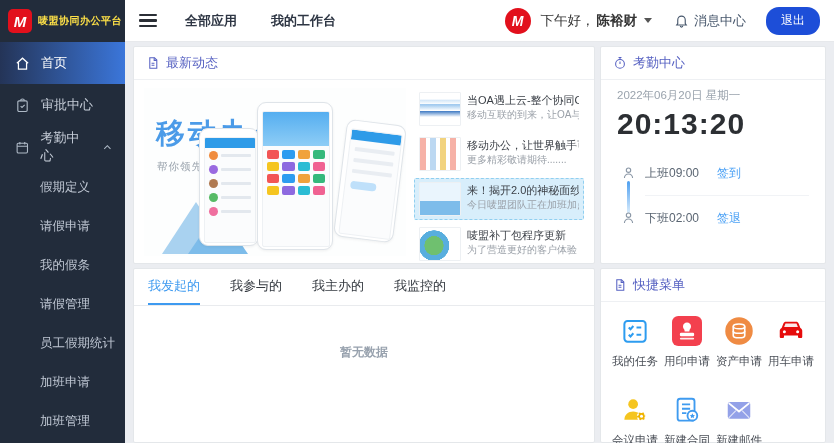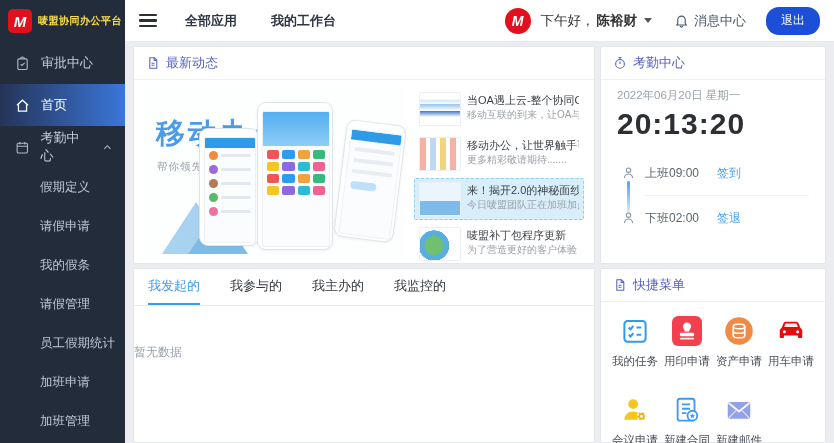--- a/index.html
+++ b/index.html
@@ -80,21 +80,21 @@
   .t3{background:linear-gradient(180deg,#eaf5fd 55%,#7dbcea 56%);}
   .t4{background:radial-gradient(circle at 35% 55%,#6fc06f 0 30%,#58aede 31% 48%,#fff 49%);}
   .ntxt{overflow:hidden;}
   .ntitle{font-size:11px;color:#3a3f46;white-space:nowrap;overflow:hidden;line-height:16px;}
   .ndesc{font-size:10px;color:#9aa0a8;white-space:nowrap;overflow:hidden;line-height:14px;}
 
   
   .tabs{display:flex;gap:30px;padding:0 14px;height:36px;border-bottom:1px solid #e9ebee;}
   .tab{font-size:13px;color:#33383f;display:flex;align-items:center;border-bottom:2px solid transparent;cursor:pointer;box-sizing:border-box;}
   .tab.active{color:#3e9af0;border-bottom-color:#3e9af0;}
-  .empty{margin-top:38px;text-align:left;font-size:12px;color:#98a2ae;}
+  .empty{margin-top:38px;text-align:center;font-size:12px;color:#98a2ae;font-weight:bold;}
 
   
   .att-body{padding:8px 16px;}
   .att-date{font-size:11.5px;color:#9aa3ad;}
   .att-time{font-size:30px;color:#2c2f33;font-weight:600;letter-spacing:1px;margin:4px 0 10px;}
   .att-rows{position:relative;margin-left:4px;padding-left:24px;}
   .att-line{position:absolute;left:6px;top:30px;width:3px;height:32px;border-radius:2px;background:linear-gradient(#4d9ff0,#d9ecfc);}
   .att-row{position:relative;height:44px;display:flex;align-items:center;}
   .att-row.first{border-bottom:1px solid #f1f3f6;}
   .att-person{position:absolute;left:-24px;top:14px;}
@@ -138,34 +138,34 @@
             <path d="M6 17v-6a6 6 0 0 1 12 0v6l1.6 2.2H4.4z"></path>
             <path d="M10 20.5a2 2 0 0 0 4 0"></path>
           </svg>
         <span>消息中心</span>
       </div>
       <button class="logout">退出</button>
     </div>
   </div>
 
   <div class="sidebar">
+    <div class="mitem active">
+      <svg width="15" height="15" viewBox="0 0 24 24" fill="none" stroke="#fff" stroke-width="2">
+          <path d="M3 11.5 12 3.5l9 8"></path>
+          <path d="M5.5 10v11h13V10"></path>
+        </svg>
+      <span>首页</span>
+    </div>
     <div class="mitem">
       <svg width="15" height="15" viewBox="0 0 24 24" fill="none" stroke="#aeb9c6" stroke-width="1.8">
           <rect x="4.5" y="4.5" width="15" height="17" rx="2"></rect>
           <path d="M9 4.5a3 3 0 0 1 6 0"></path>
           <path d="M9 13l2.2 2.2L15.5 11"></path>
         </svg>
       <span>审批中心</span>
-    </div>
-    <div class="mitem active">
-      <svg width="15" height="15" viewBox="0 0 24 24" fill="none" stroke="#fff" stroke-width="2">
-          <path d="M3 11.5 12 3.5l9 8"></path>
-          <path d="M5.5 10v11h13V10"></path>
-        </svg>
-      <span>首页</span>
     </div>
     <div class="mitem">
       <svg width="15" height="15" viewBox="0 0 24 24" fill="none" stroke="#aeb9c6" stroke-width="1.8">
           <rect x="3.5" y="5" width="17" height="16" rx="2"></rect>
           <path d="M8 3v4M16 3v4M3.5 10h17"></path>
         </svg>
       <span>考勤中心</span>
       <svg class="chev" width="11" height="11" viewBox="0 0 24 24" fill="none" stroke="#aeb9c6" stroke-width="2.4">
           <path d="M5 15l7-7 7 7"></path>
         </svg>

